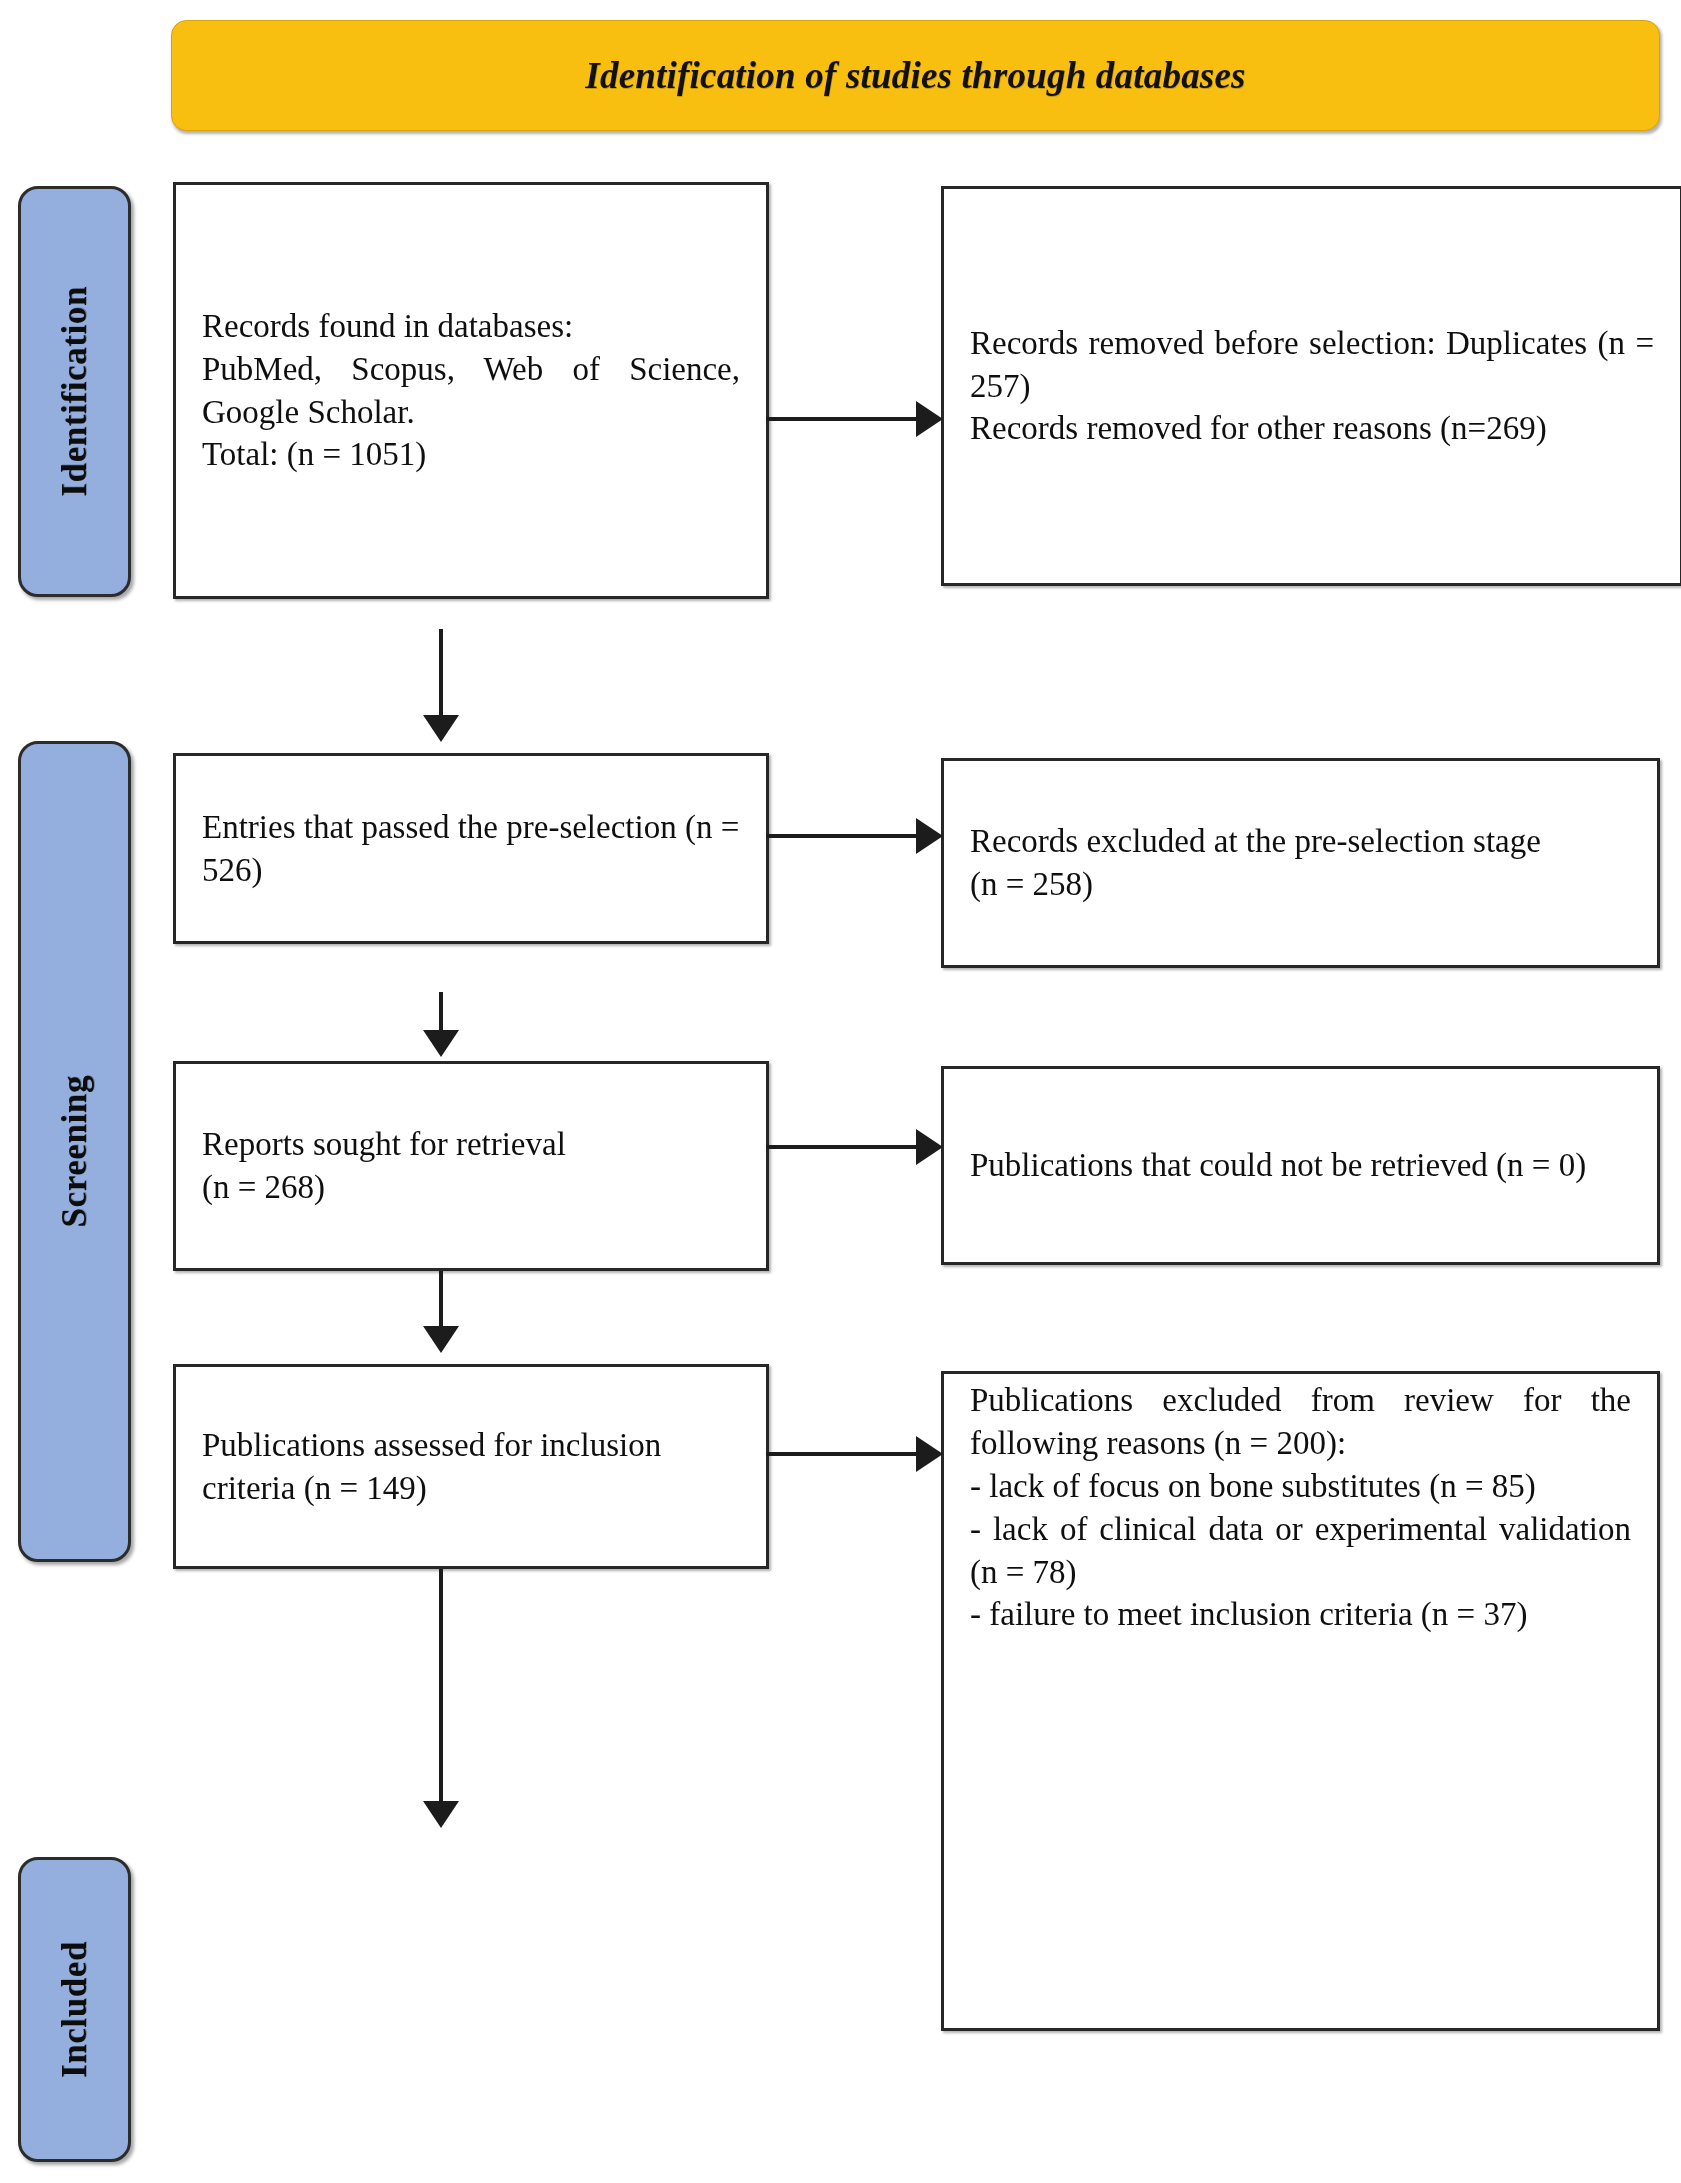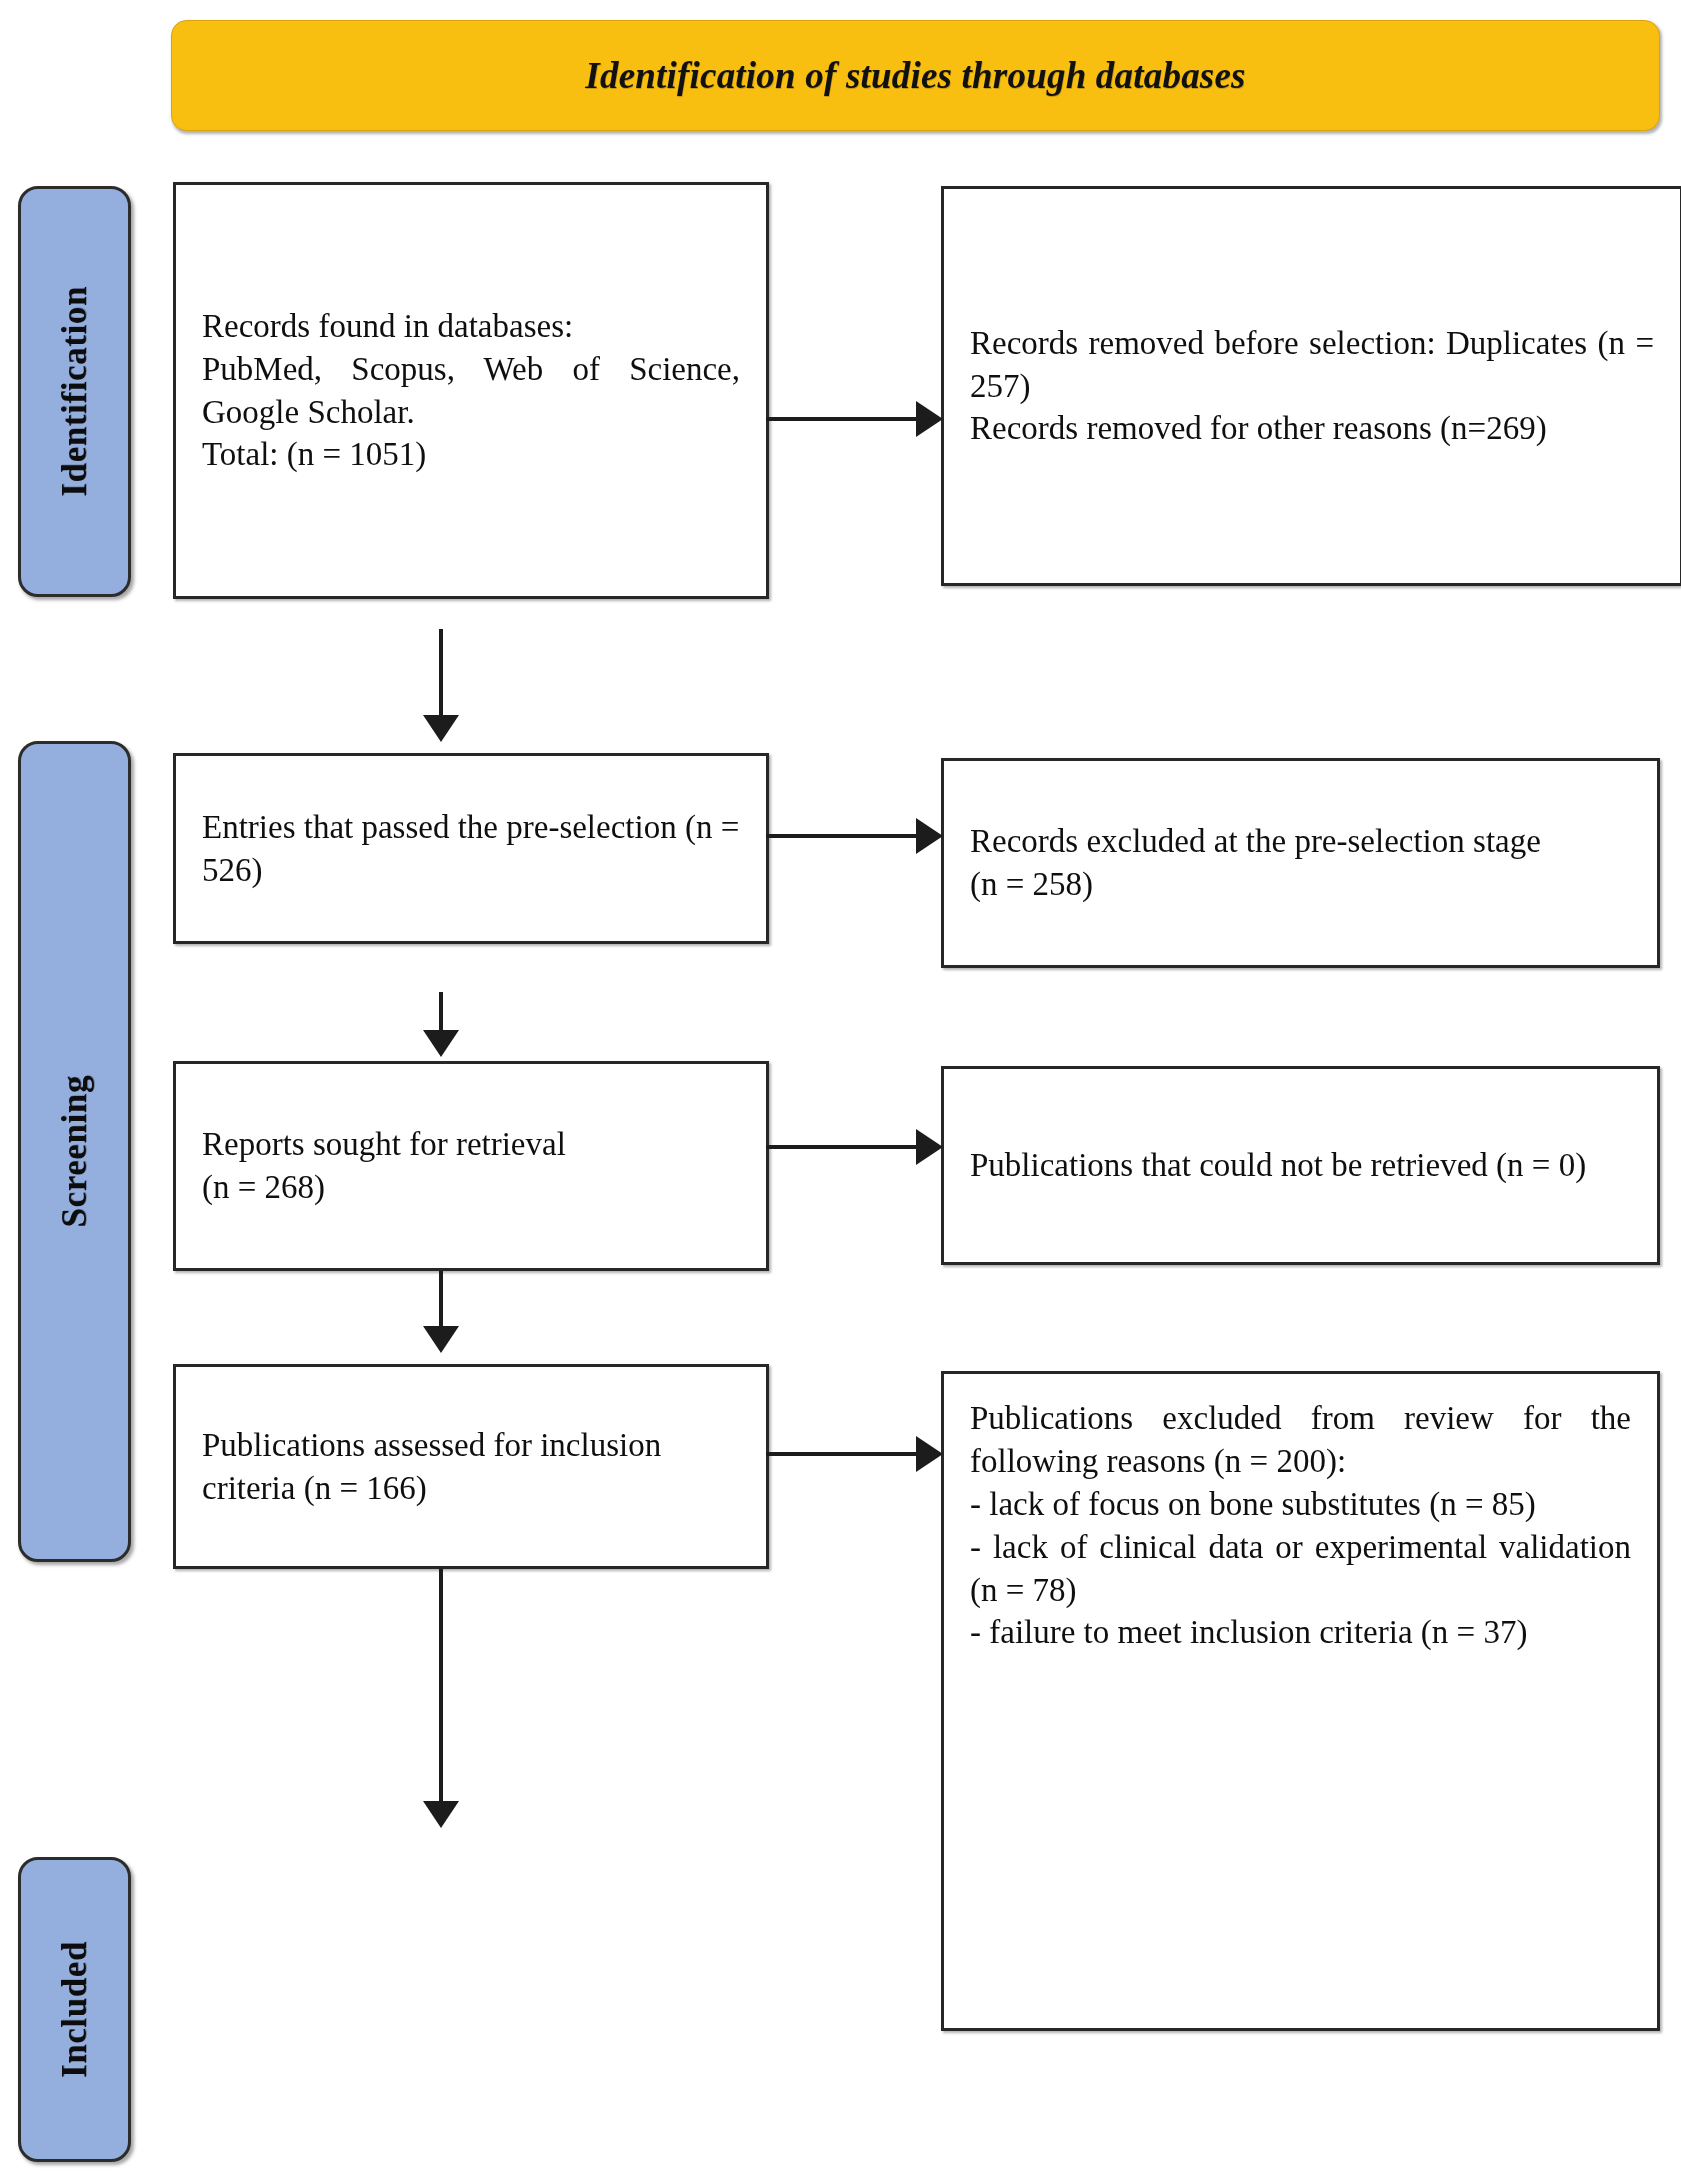--- a/index.html
+++ b/index.html
@@ -76,21 +76,21 @@
 
   
   .box {
     position: absolute;
     background: #ffffff;
     border: 3px solid #272727;
     box-sizing: border-box;
     box-shadow: 2.4px 2.4px 2.4px rgba(0,0,0,0.30);
     display: flex;
     align-items: center;
-    padding: 23px 26px;
+    padding: 5px 26px;
   }
   .box-text {
     font-size: 33px;
     line-height: 1.30;
     color: #0f0f0f;
     width: 100%;
     white-space: pre-line;
   }
   .justify .box-text { text-align: justify; text-align-last: left; }
   .left .box-text    { text-align: left; }
@@ -202,21 +202,21 @@
   <div class="box left" id="box-reports-sought">
     <div class="box-text">Reports sought for retrieval
 (n = 268)</div>
   </div>
 
   <div class="box left" id="box-not-retrieved">
     <div class="box-text">Publications that could not be retrieved (n = 0)</div>
   </div>
 
   <div class="box left" id="box-assessed">
-    <div class="box-text">Publications assessed for inclusion criteria (n = 166)</div>
+    <div class="box-text">Publications assessed for inclusion criteria (n = 149)</div>
   </div>
 
   <div class="box justify" id="box-excluded-review">
     <div class="box-text">Publications excluded from review for the following reasons (n = 200):
 - lack of focus on bone substitutes (n = 85)
 - lack of clinical data or experimental validation (n = 78)
 - failure to meet inclusion criteria (n = 37)</div>
   </div>
 
 

